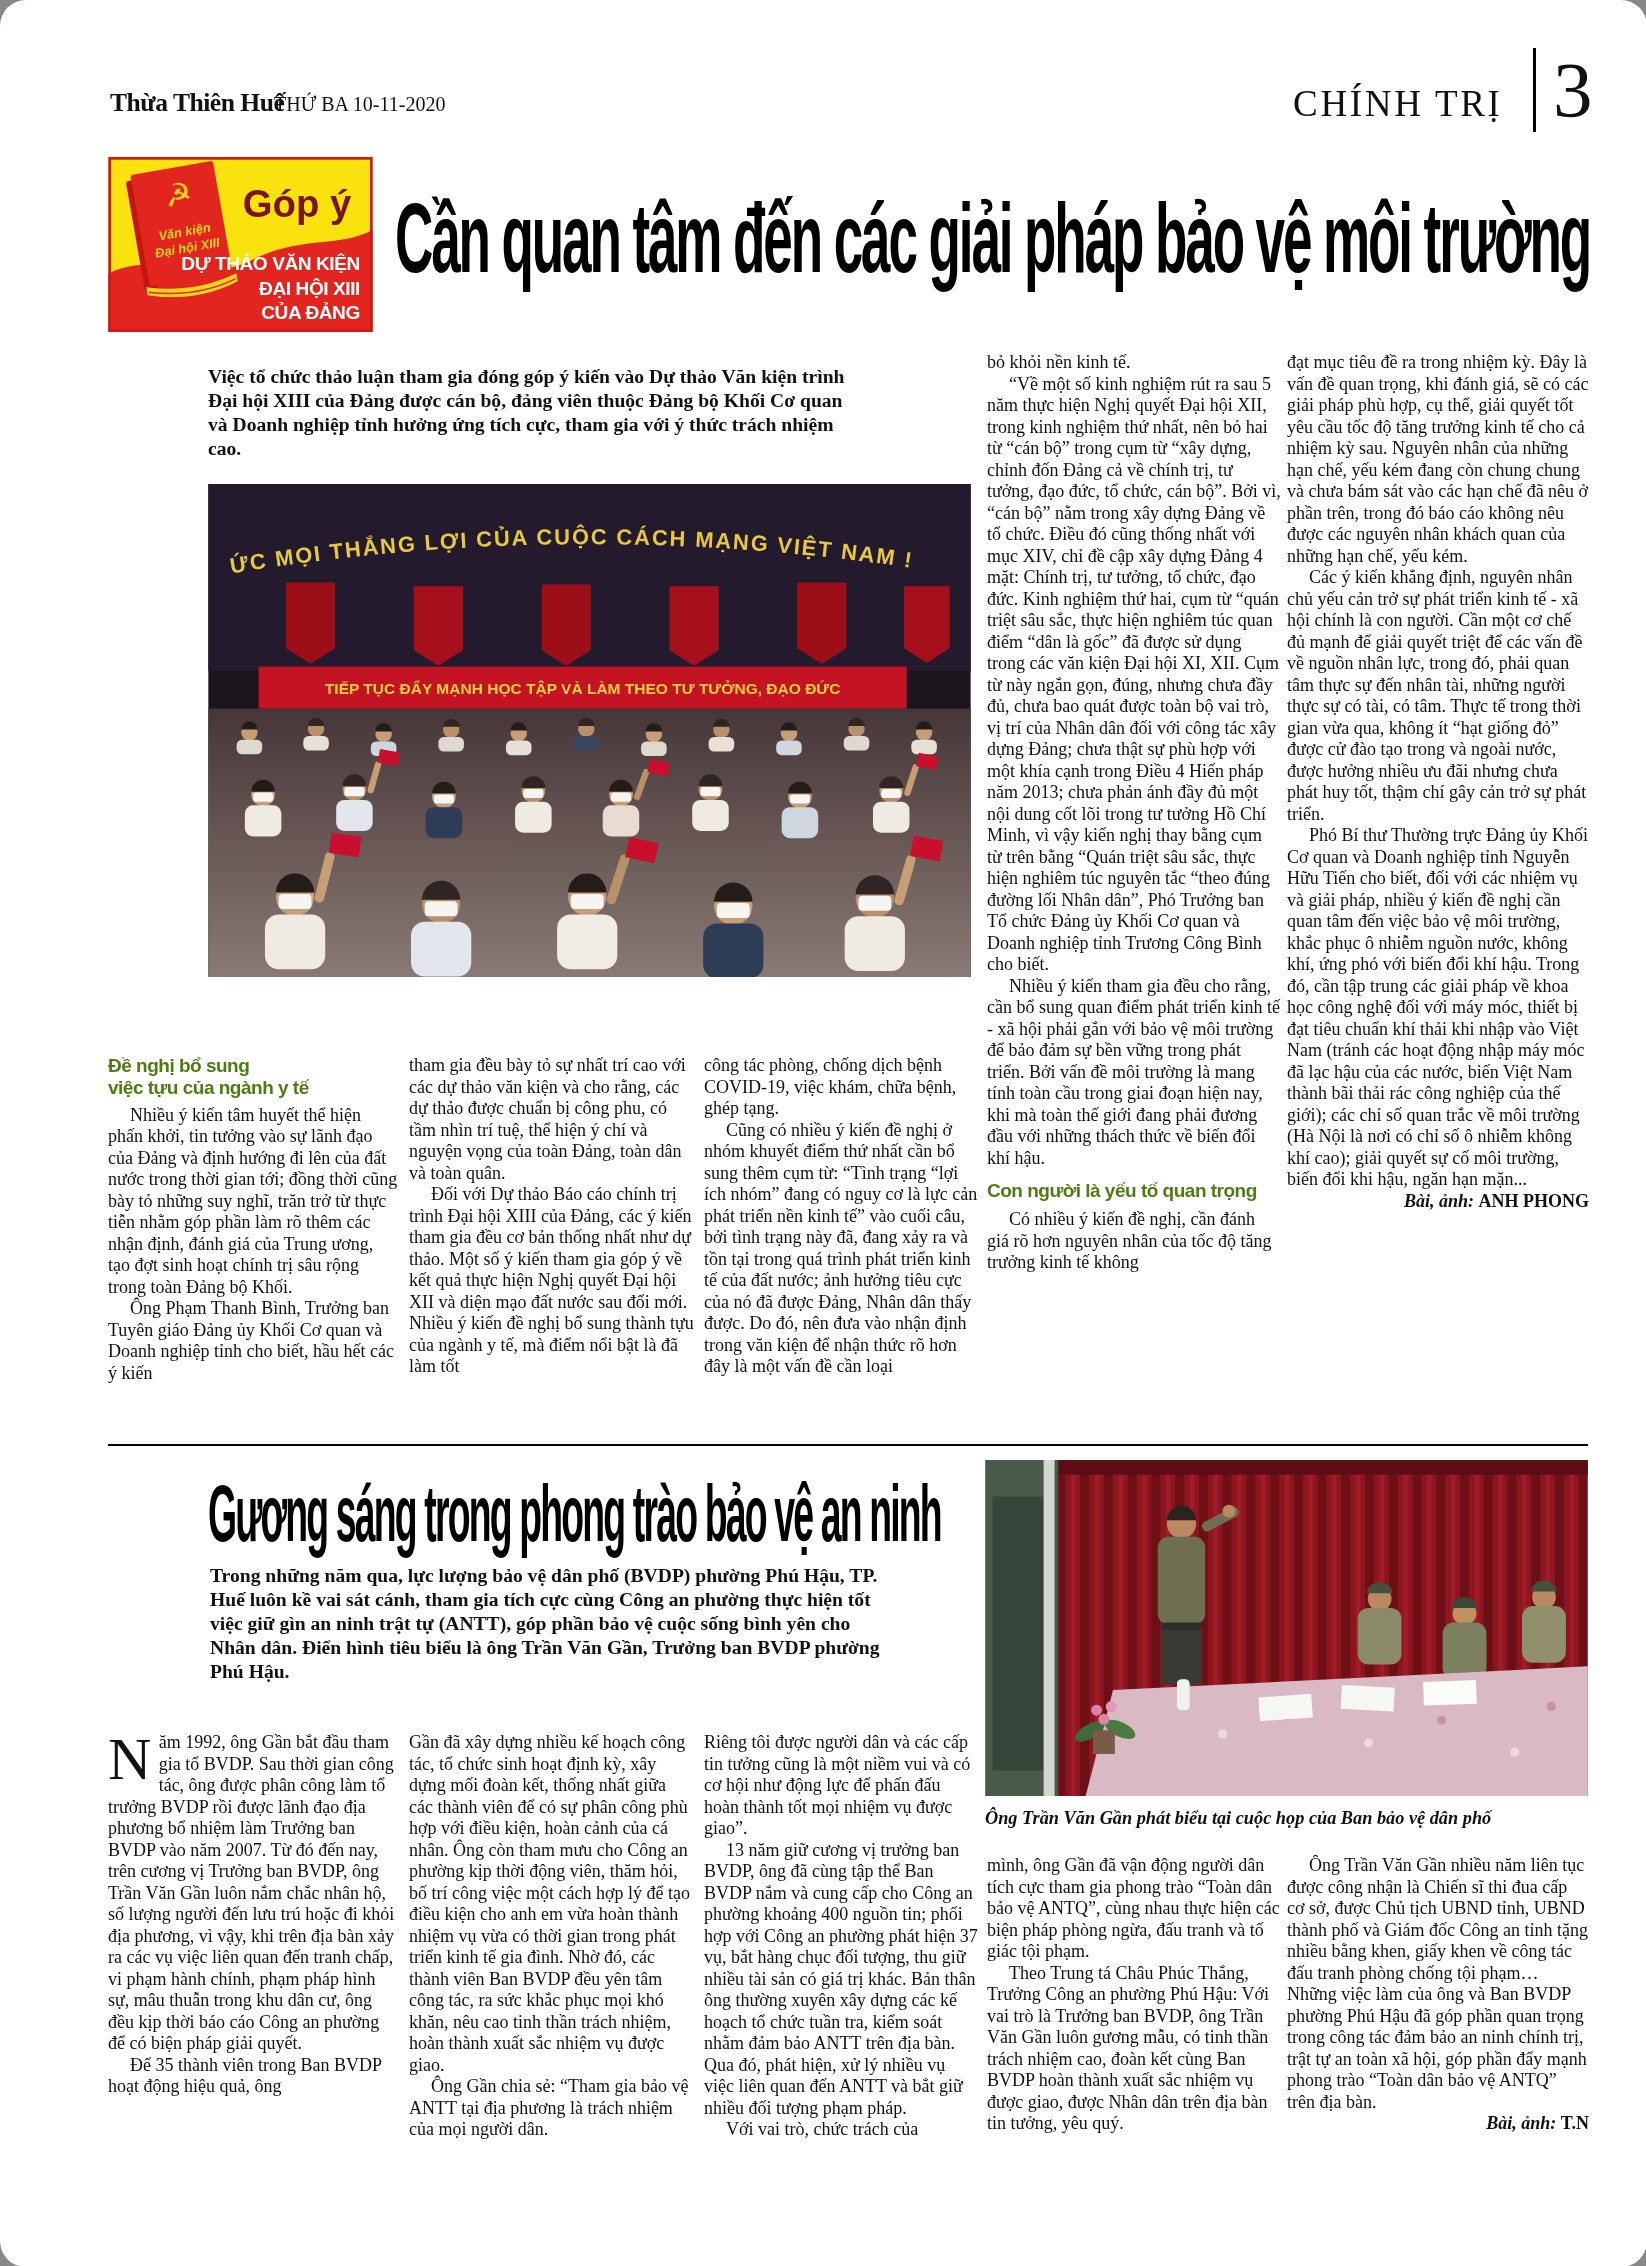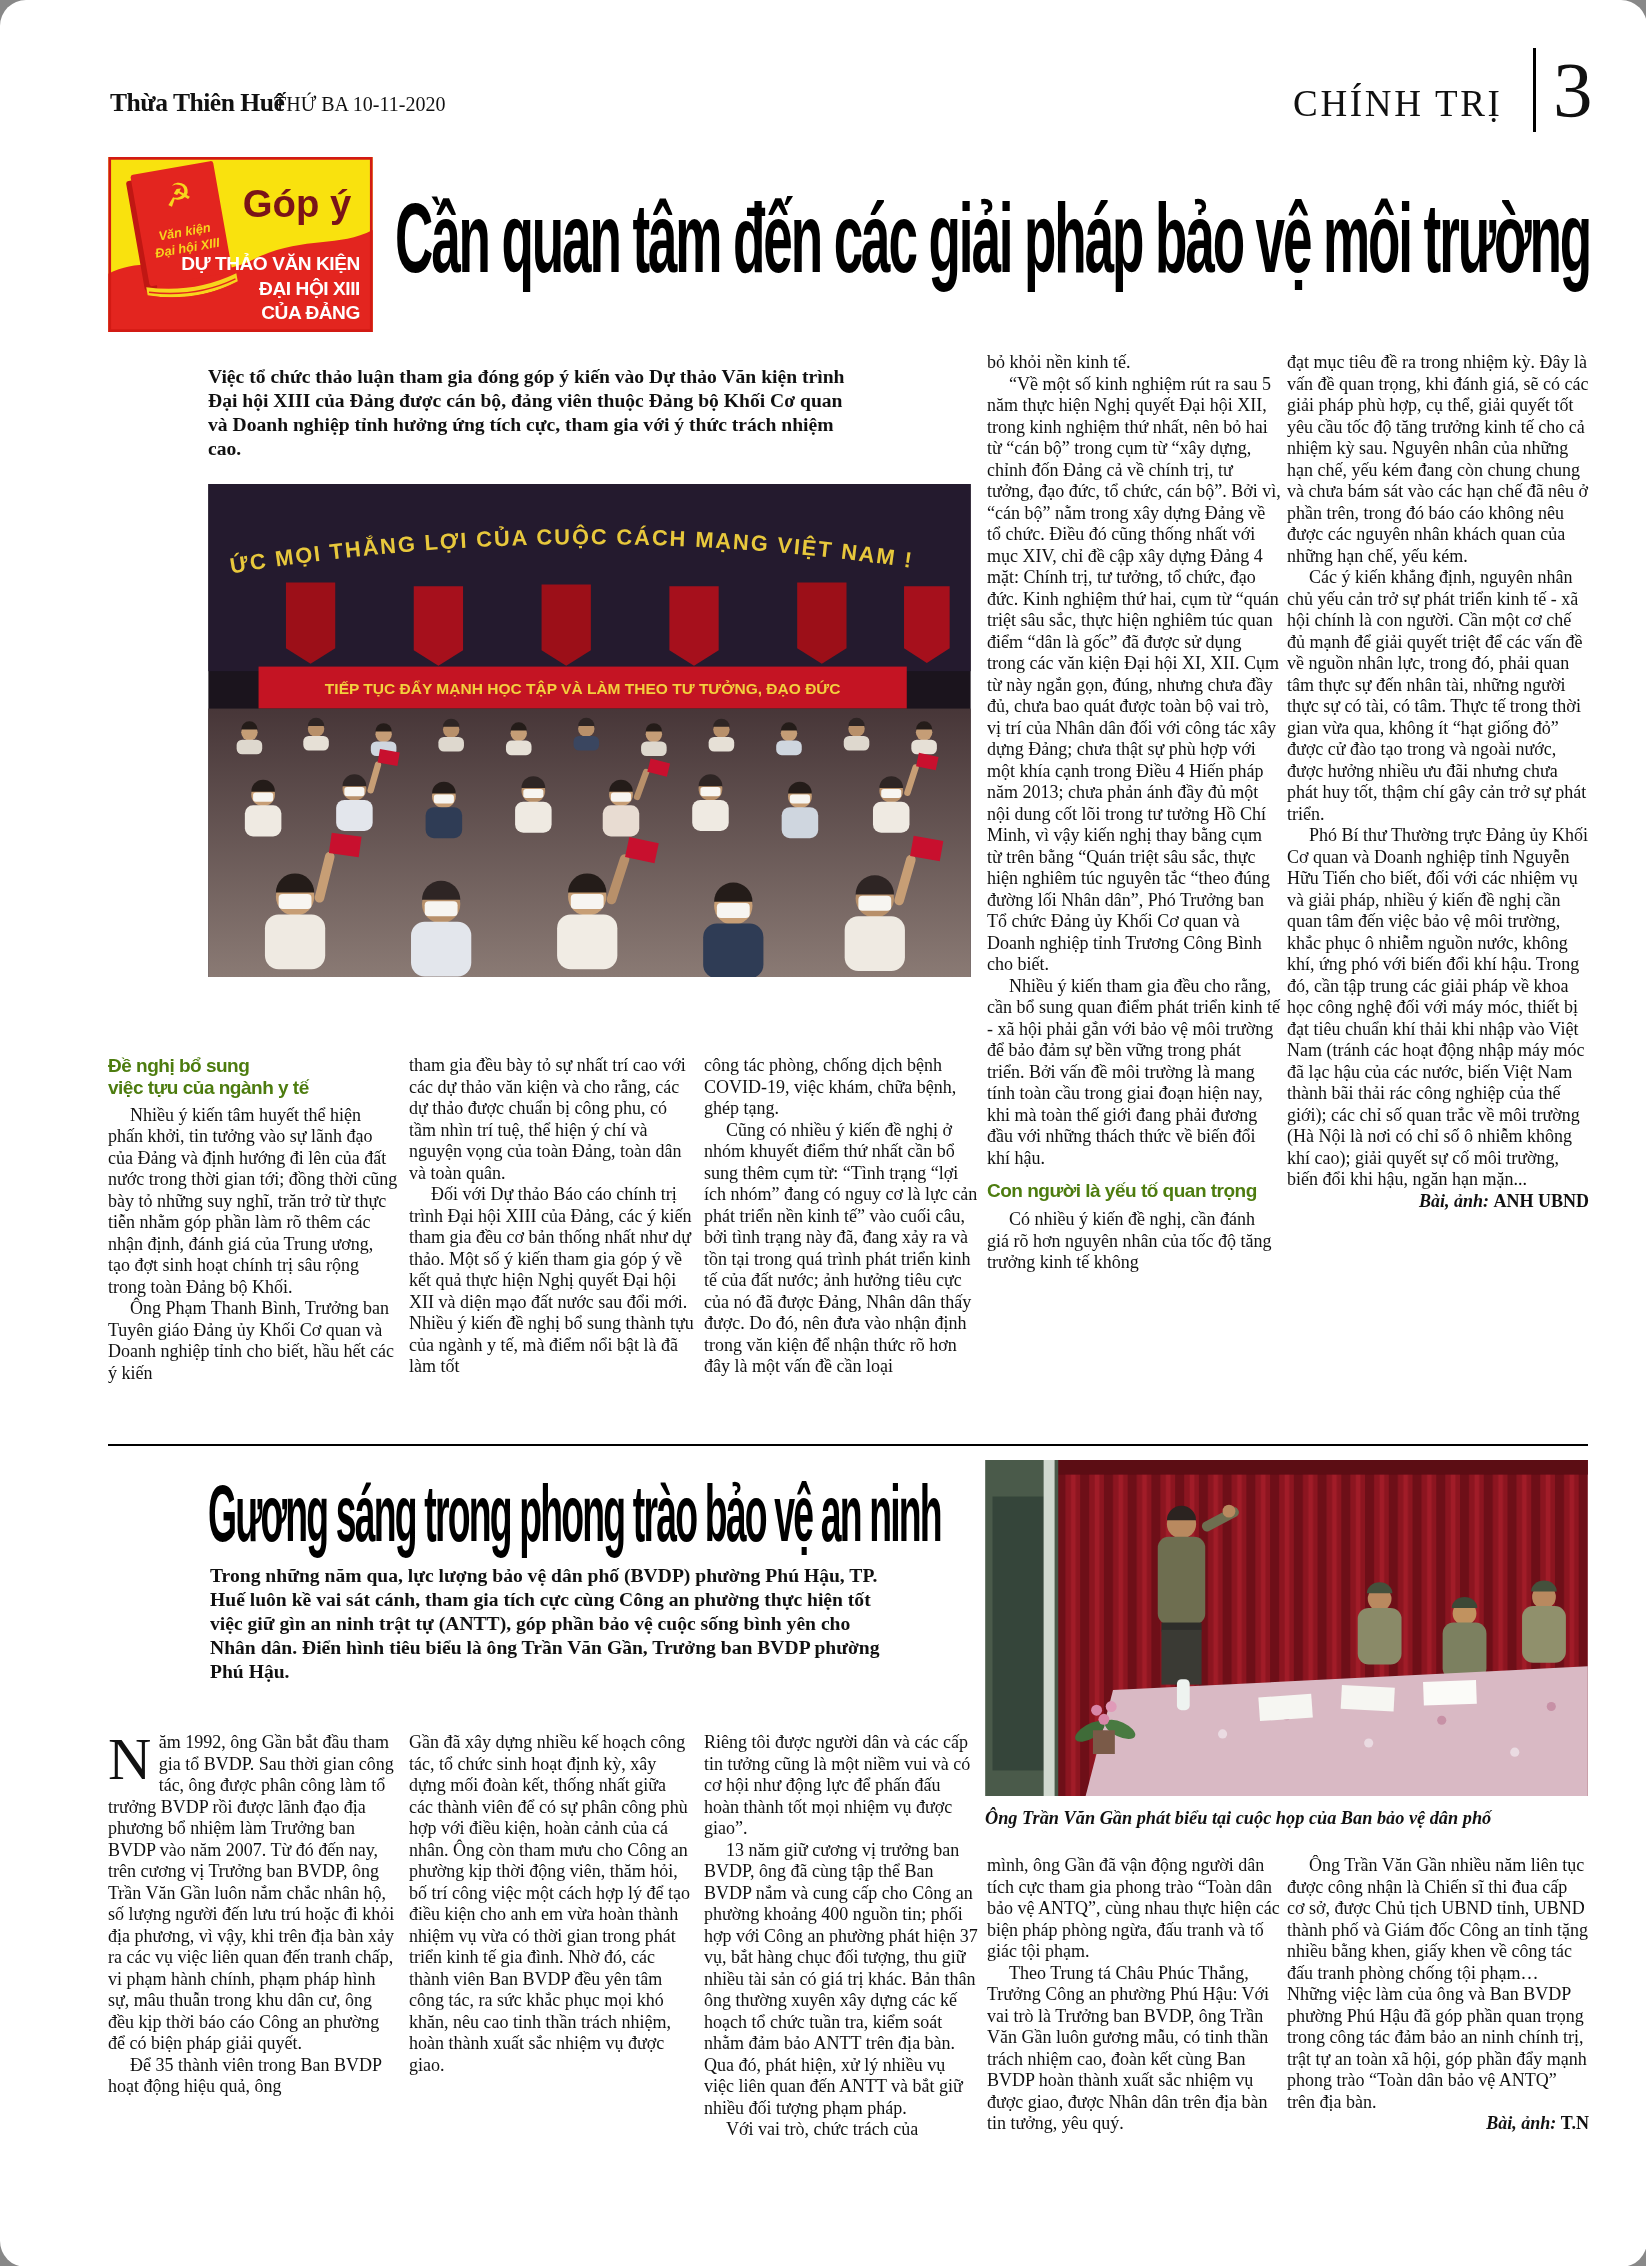--- a/index.html
+++ b/index.html
@@ -290,21 +290,21 @@
     <div class="subhead mid">Con người là yếu tố quan trọng</div>
     <p>Có nhiều ý kiến đề nghị, cần đánh giá rõ hơn nguyên nhân của tốc độ tăng trưởng kinh tế không</p>
   </div>
 
   <div class="col abs" style="left:1287px;top:352px;width:302px;height:1081px;">
     <p class="cont">đạt mục tiêu đề ra trong nhiệm kỳ. Đây là vấn đề quan trọng, khi đánh giá, sẽ có các giải pháp phù hợp, cụ thể, giải quyết tốt yêu cầu tốc độ tăng trưởng kinh tế cho cả nhiệm kỳ sau. Nguyên nhân của những hạn chế, yếu kém đang còn chung chung và chưa bám sát vào các hạn chế đã nêu ở phần trên, trong đó báo cáo không nêu được các nguyên nhân khách quan của những hạn chế, yếu kém.</p>
     <p>Các ý kiến khẳng định, nguyên nhân chủ yếu cản trở sự phát triển kinh tế - xã hội chính là con người. Cần một cơ chế đủ mạnh để giải quyết triệt để các vấn đề về nguồn nhân lực, trong đó, phải quan tâm thực sự đến nhân tài, những người thực sự có tài, có tâm. Thực tế trong thời gian vừa qua, không ít “hạt giống đỏ” được cử đào tạo trong và ngoài nước, được hưởng nhiều ưu đãi nhưng chưa phát huy tốt, thậm chí gây cản trở sự phát triển.</p>
     <p>Phó Bí thư Thường trực Đảng ủy Khối Cơ quan và Doanh nghiệp tỉnh Nguyễn Hữu Tiến cho biết, đối với các nhiệm vụ và giải pháp, nhiều ý kiến đề nghị cần quan tâm đến việc bảo vệ môi trường, khắc phục ô nhiễm nguồn nước, không khí, ứng phó với biến đổi khí hậu. Trong đó, cần tập trung các giải pháp về khoa học công nghệ đối với máy móc, thiết bị đạt tiêu chuẩn khí thải khi nhập vào Việt Nam (tránh các hoạt động nhập máy móc đã lạc hậu của các nước, biến Việt Nam thành bãi thải rác công nghiệp của thế giới); các chỉ số quan trắc về môi trường (Hà Nội là nơi có chỉ số ô nhiễm không khí cao); giải quyết sự cố môi trường, biến đổi khi hậu, ngăn hạn mặn...</p>
     <p class="byline">
       <span class="lab">Bài, ảnh:</span>
-      <span class="nm">ANH UBND</span>
+      <span class="nm">ANH PHONG</span>
     </p>
   </div>
 
   <div class="abs separator" style="left:108px;top:1444px;width:1480px;"></div>
 
   <div class="abs headline headline2" style="left:208px;top:1467px;">Gương sáng trong phong trào bảo vệ an ninh</div>
 
   <div class="abs intro" style="left:210px;top:1564px;width:685px;">Trong những năm qua, lực lượng bảo vệ dân phố (BVDP) phường Phú Hậu, TP. Huế luôn kề vai sát cánh, tham gia tích cực cùng Công an phường thực hiện tốt việc giữ gìn an ninh trật tự (ANTT), góp phần bảo vệ cuộc sống bình yên cho Nhân dân. Điển hình tiêu biểu là ông Trần Văn Gần, Trưởng ban BVDP phường Phú Hậu.</div>
 
   <div class="abs" style="left:985px;top:1460px;width:603px;height:336px;">
@@ -379,20 +379,21 @@
 
   <div class="col abs" style="left:108px;top:1732px;width:291px;height:516px;">
     <p class="cont">
       <span class="dropcap">N</span><span>ăm 1992, ông Gần bắt đầu tham gia tổ BVDP. Sau thời gian công tác, ông được phân công làm tổ trưởng BVDP rồi được lãnh đạo địa phương bổ nhiệm làm Trưởng ban BVDP vào năm 2007. Từ đó đến nay, trên cương vị Trưởng ban BVDP, ông Trần Văn Gần luôn nắm chắc nhân hộ, số lượng người đến lưu trú hoặc đi khỏi địa phương, vì vậy, khi trên địa bàn xảy ra các vụ việc liên quan đến tranh chấp, vi phạm hành chính, phạm pháp hình sự, mâu thuẫn trong khu dân cư, ông đều kịp thời báo cáo Công an phường để có biện pháp giải quyết.</span>
     </p>
     <p>Để 35 thành viên trong Ban BVDP hoạt động hiệu quả, ông</p>
   </div>
 
   <div class="col abs" style="left:409px;top:1732px;width:285px;height:516px;">
     <p class="cont">Gần đã xây dựng nhiều kế hoạch công tác, tổ chức sinh hoạt định kỳ, xây dựng mối đoàn kết, thống nhất giữa các thành viên để có sự phân công phù hợp với điều kiện, hoàn cảnh của cá nhân. Ông còn tham mưu cho Công an phường kịp thời động viên, thăm hỏi, bố trí công việc một cách hợp lý để tạo điều kiện cho anh em vừa hoàn thành nhiệm vụ vừa có thời gian trong phát triển kinh tế gia đình. Nhờ đó, các thành viên Ban BVDP đều yên tâm công tác, ra sức khắc phục mọi khó khăn, nêu cao tinh thần trách nhiệm, hoàn thành xuất sắc nhiệm vụ được giao.</p>
+    <p>Ông Gần chia sẻ: “Tham gia bảo vệ ANTT tại địa phương là trách nhiệm của mọi người dân.</p>
   </div>
 
   <div class="col abs" style="left:704px;top:1732px;width:274px;height:516px;">
     <p class="cont">Riêng tôi được người dân và các cấp tin tưởng cũng là một niềm vui và có cơ hội như động lực để phấn đấu hoàn thành tốt mọi nhiệm vụ được giao”.</p>
     <p>13 năm giữ cương vị trưởng ban BVDP, ông đã cùng tập thể Ban BVDP nắm và cung cấp cho Công an phường khoảng 400 nguồn tin; phối hợp với Công an phường phát hiện 37 vụ, bắt hàng chục đối tượng, thu giữ nhiều tài sản có giá trị khác. Bản thân ông thường xuyên xây dựng các kế hoạch tổ chức tuần tra, kiểm soát nhằm đảm bảo ANTT trên địa bàn. Qua đó, phát hiện, xử lý nhiều vụ việc liên quan đến ANTT và bắt giữ nhiều đối tượng phạm pháp.</p>
     <p>Với vai trò, chức trách của</p>
   </div>
 
   <div class="col abs" style="left:987px;top:1855px;width:294px;height:393px;">
     <p class="cont">mình, ông Gần đã vận động người dân tích cực tham gia phong trào “Toàn dân bảo vệ ANTQ”, cùng nhau thực hiện các biện pháp phòng ngừa, đấu tranh và tố giác tội phạm.</p>

